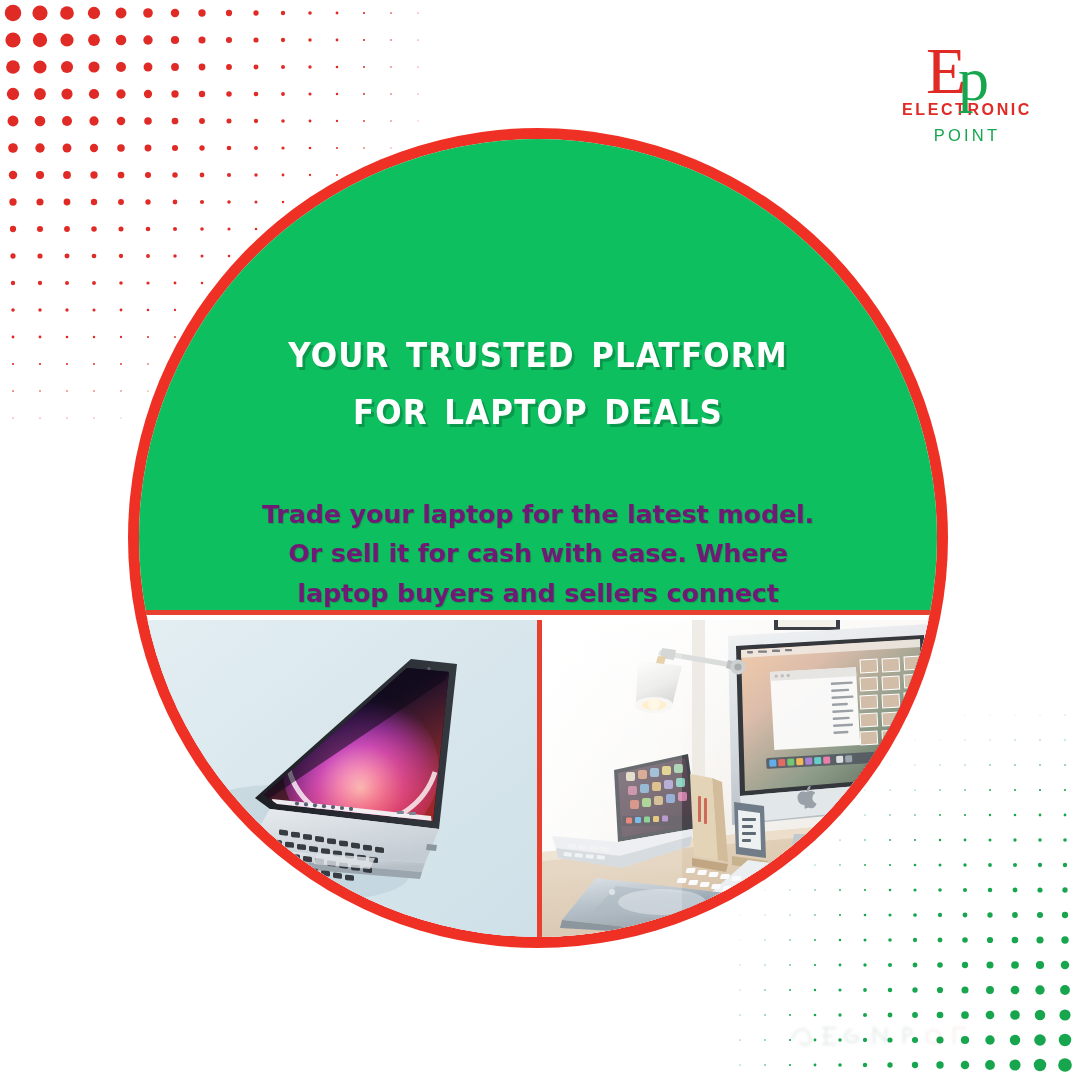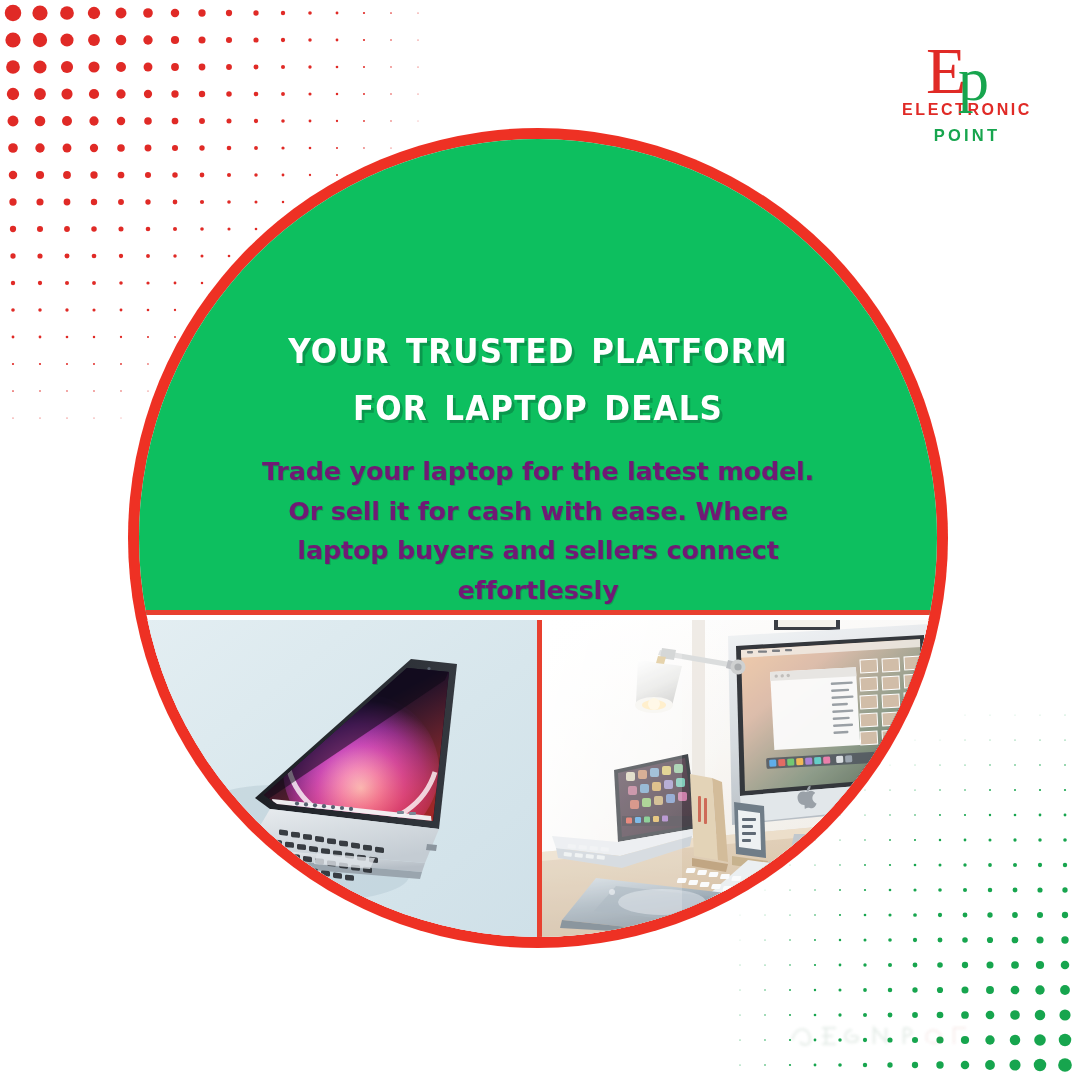--- a/index.html
+++ b/index.html
@@ -55,22 +55,23 @@
   #text-panel{
     position:absolute;
     left:0; top:0;
     width:798px;
     height:476px;
     background:#0dbf5f;
     border-bottom:5px solid #e8402f;
     display:flex;
     flex-direction:column;
     align-items:center;
-    justify-content:center;
+    justify-content:flex-start;
     padding:183px 34px 4px 34px;
+    gap:38px;
   }
 
   #headline{
     font-family:"DejaVu Sans", sans-serif;
     font-weight:bold;
     font-size:47px;
     line-height:1.22;
     letter-spacing:1.2px;
     color:#ffffff;
     text-align:center;
@@ -155,21 +156,21 @@
     letter-spacing:2.6px;
     color:#e02a26;
     line-height:1;
     margin-top:-2px;
     position:relative;
     z-index:1;
   }
   #logo-word-point{
     font-family:"Liberation Sans", sans-serif;
     font-size:16.5px;
-    font-weight:bold;
+    font-weight:normal;
     letter-spacing:3.2px;
     color:#17a54e;
     line-height:1;
     margin-top:9px;
   }
 
   
   #watermark{
     position:absolute;
     right:72px; bottom:28px;

